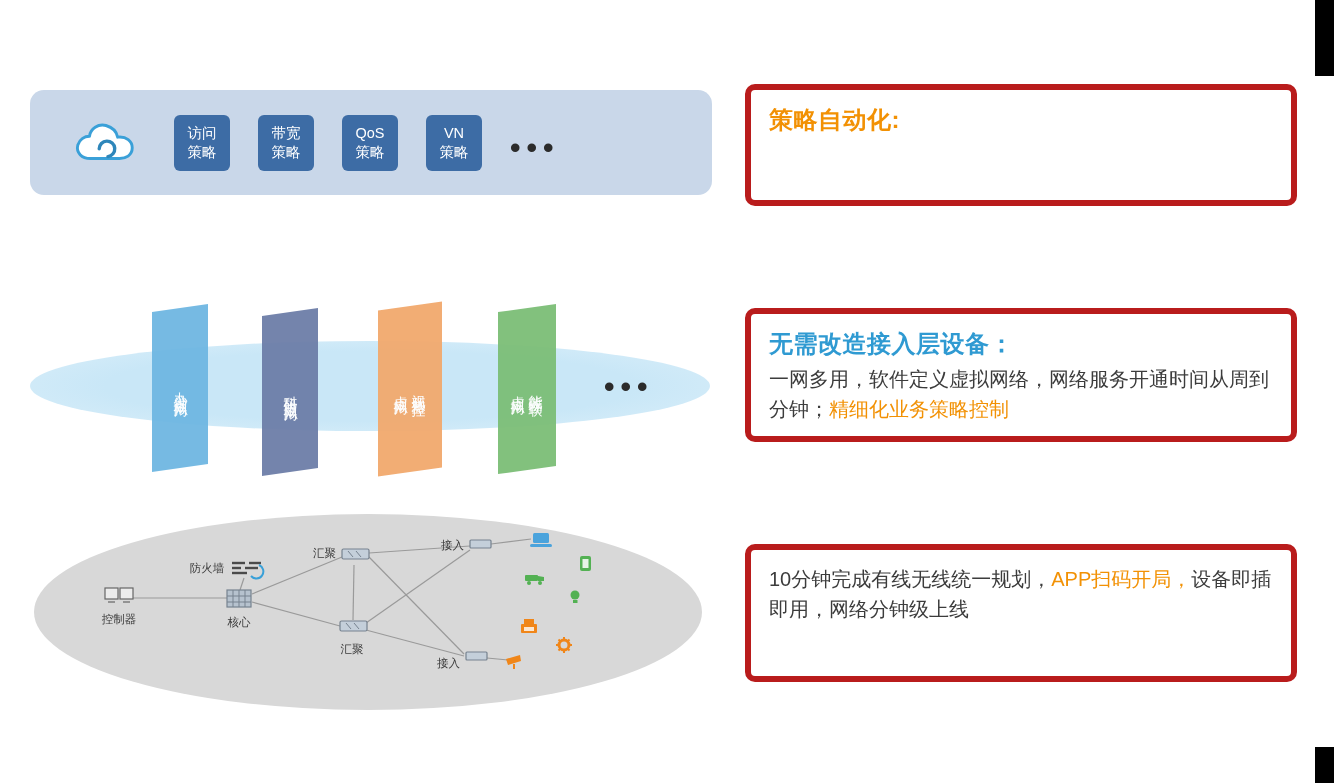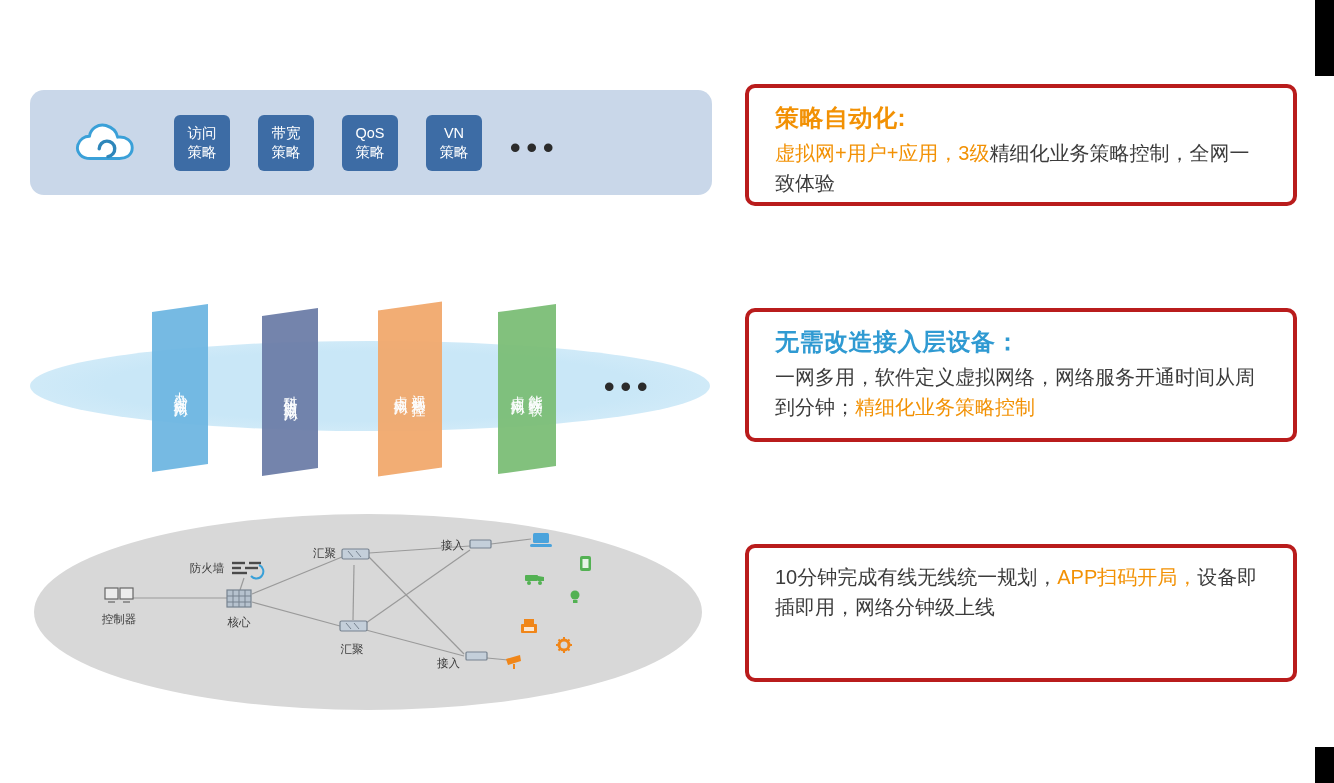--- a/index.html
+++ b/index.html
@@ -37,22 +37,22 @@
   .vn-inner{height:100%;display:flex;flex-direction:row-reverse;align-items:center;
     justify-content:center;gap:2px;transform:skewY(8deg)}
   .vline{writing-mode:vertical-rl;color:#fff;font-size:14px;letter-spacing:3px;line-height:1.15}
   .mid-dots{position:absolute;left:604px;top:372px;z-index:3}
 
   
   .topo{position:absolute;left:28px;top:510px;width:680px;height:204px}
   .topo text{font-size:11.5px;fill:#3a3a3a}
 
   
-  .callout{position:absolute;left:745px;width:552px;border:4px solid #b91c1c;border-radius:10px;
-    padding:14px 26px;background:#fff}
+  .callout{position:absolute;left:745px;width:552px;border:6px solid #b91c1c;border-radius:10px;
+    padding:14px 18px;background:#fff}
   #callout-1{top:84px;height:122px}
   #callout-2{top:308px;height:134px}
   #callout-3{top:544px;height:138px}
   .callout-title{font-size:24px;font-weight:bold;margin-bottom:4px;letter-spacing:.5px}
   .t-orange{color:#f29104}
   .t-blue{color:#2f9ad2}
   .callout-body{font-size:20px;color:#3c3c3c;line-height:1.5}
   .callout-body .em{color:#f29104}
 </style>
 </head>
@@ -219,21 +219,20 @@
       </g>
     </g>
     <g fill="#f08619">
       <polygon points="478,149 492,145 493,151 480,155"></polygon>
       <line x1="486" y1="154" x2="486" y2="159" stroke="#f08619" stroke-width="2"></line>
     </g>
   </svg>
 
   <div class="callout" id="callout-1">
     <div class="callout-title t-orange">策略自动化:</div>
-    <div class="callout-body"><span class="em">虚拟网+用户+应用，3级</span><span>精细化业务策略控制，全网一致体验</span></div>
   </div>
 
   <div class="callout" id="callout-2">
     <div class="callout-title t-blue">无需改造接入层设备：</div>
     <div class="callout-body"><span>一网多用，软件定义虚拟网络，网络服务开通时间从周到分钟；</span><span class="em">精细化业务策略控制</span></div>
   </div>
 
   <div class="callout" id="callout-3">
     <div class="callout-body"><span>10分钟完成有线无线统一规划，</span><span class="em">APP扫码开局，</span><span>设备即插即用，网络分钟级上线</span></div>
   </div>

